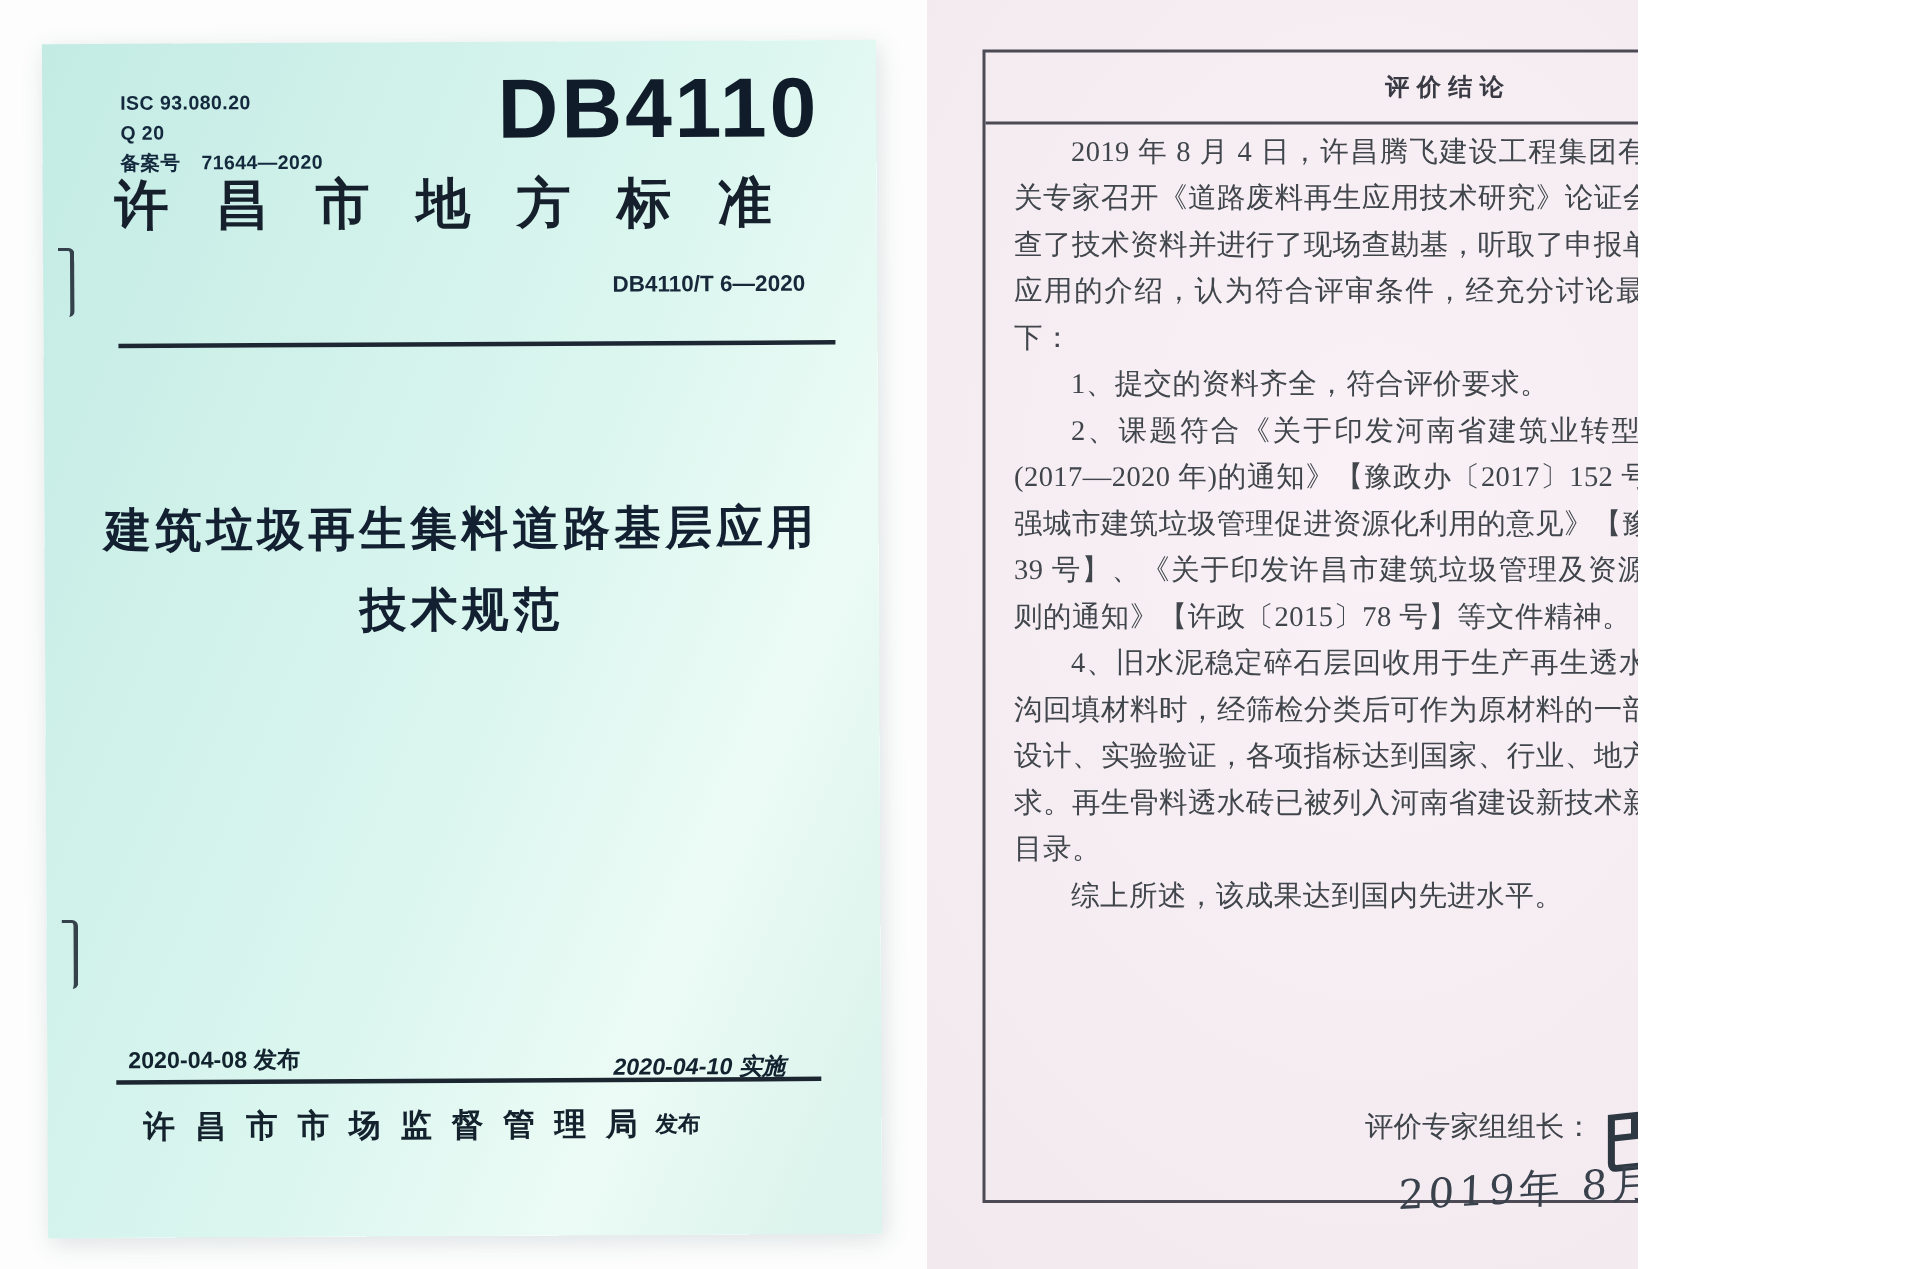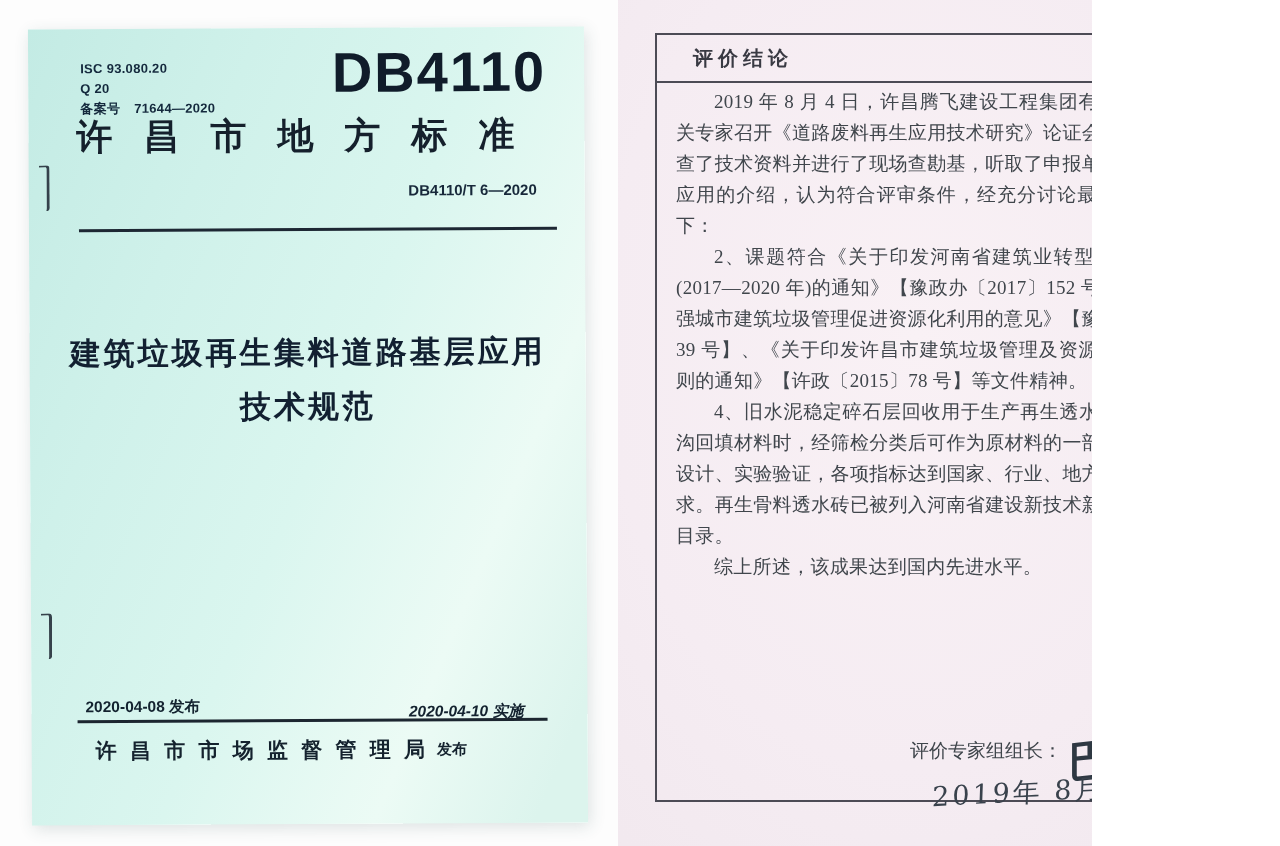--- a/index.html
+++ b/index.html
@@ -33,22 +33,22 @@
                  color:#14222e;font-family:"Liberation Serif",serif;white-space:nowrap;}
   .publisher-row .pub{word-spacing:8px;}
   .publisher-row .pub-suffix{font-size:15px;margin-left:12px;vertical-align:2px;}
 
   
   .right-page{position:absolute;left:618px;top:0;width:662px;height:846px;
     background:radial-gradient(ellipse at 45% 40%,#f9f1f5 0%,#f5ecf2 60%,#f1e8ee 100%);}
   .eval-box{position:absolute;left:37px;top:33px;width:581px;height:765px;
             border:2px solid #4c4b55;}
   .eval-title-row{height:46px;border-bottom:2px solid #4c4b55;display:flex;
-    align-items:center;justify-content:flex-start;font-family:"Liberation Serif",serif;
-    font-size:20px;font-weight:bold;letter-spacing:5px;color:#393a43;padding-left:36px;}
+    align-items:center;justify-content:center;font-family:"Liberation Serif",serif;
+    font-size:16px;font-weight:bold;letter-spacing:5px;color:#393a43;padding-left:36px;}
   .eval-body{padding:3px 21px 0 19px;font-family:"Liberation Serif",serif;
     font-size:19px;line-height:31px;color:#40464c;text-align:justify;letter-spacing:.3px;}
   .eval-body p{margin:0;text-indent:2em;}
   .sig-row{position:absolute;left:0;right:26px;top:690px;text-align:right;
     font-family:"Liberation Serif",serif;font-size:19px;color:#3f454b;white-space:nowrap;}
   .sig-name{display:inline-block;font-family:"DejaVu Serif",serif;font-size:46px;
     font-weight:600;color:#2e3842;transform:rotate(-6deg) skewX(-6deg);
     margin-left:6px;vertical-align:-14px;letter-spacing:2px;}
   .sig-date{position:absolute;right:72px;top:738px;font-family:"DejaVu Serif",serif;
     font-size:27px;color:#39424c;transform:rotate(-3deg) skewX(-5deg);
@@ -89,20 +89,21 @@
     </div>
   </div>
 
   <div class="right-page">
     <div class="eval-box">
       <div class="eval-title-row">
         <span>评价结论</span>
       </div>
       <div class="eval-body">
         <p>2019 年 8 月 4 日，许昌腾飞建设工程集团有限公司组织相关专家召开《道路废料再生应用技术研究》论证会，各位专家审查了技术资料并进行了现场查勘基，听取了申报单位对道路废料应用的介绍，认为符合评审条件，经充分讨论最终形成意见如下：</p>
+        <p>1、提交的资料齐全，符合评价要求。</p>
         <p>2、课题符合《关于印发河南省建筑业转型发展行动计划(2017—2020 年)的通知》【豫政办〔2017〕152 号】、《关于加强城市建筑垃圾管理促进资源化利用的意见》【豫政办〔2015〕39 号】、《关于印发许昌市建筑垃圾管理及资源化利用实施细则的通知》【许政〔2015〕78 号】等文件精神。</p>
         <p>4、旧水泥稳定碎石层回收用于生产再生透水砖、路基和管沟回填材料时，经筛检分类后可作为原材料的一部分。经配合比设计、实验验证，各项指标达到国家、行业、地方标准、规范要求。再生骨料透水砖已被列入河南省建设新技术新产品推广项目目录。</p>
         <p>综上所述，该成果达到国内先进水平。</p>
       </div>
       <div class="sig-row">
         <span>评价专家组组长：</span><span class="sig-name">巴松涛</span>
       </div>
       <div class="sig-date">2019年 8月 4日</div>
     </div>
   </div>

